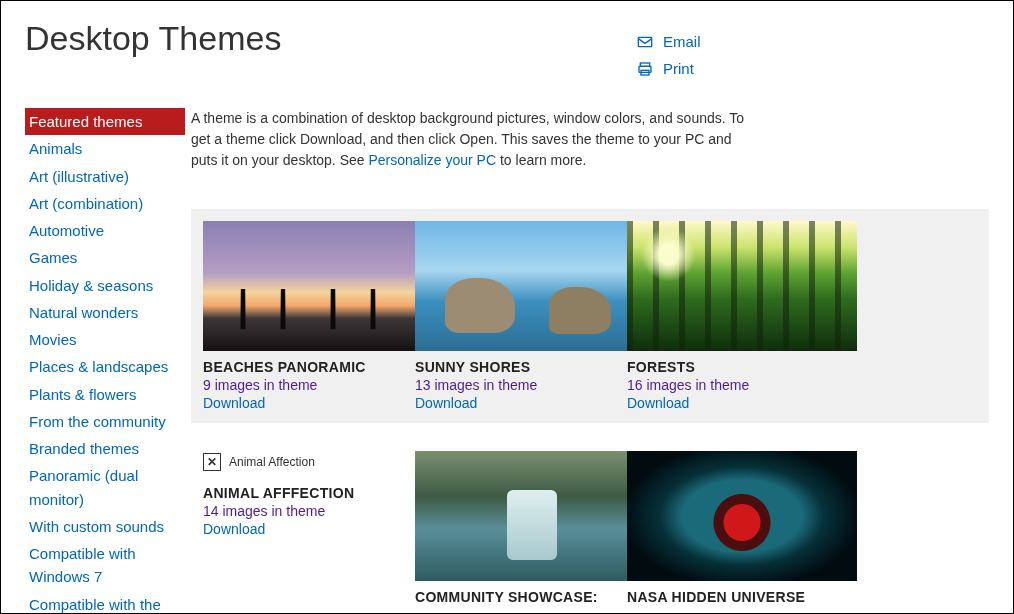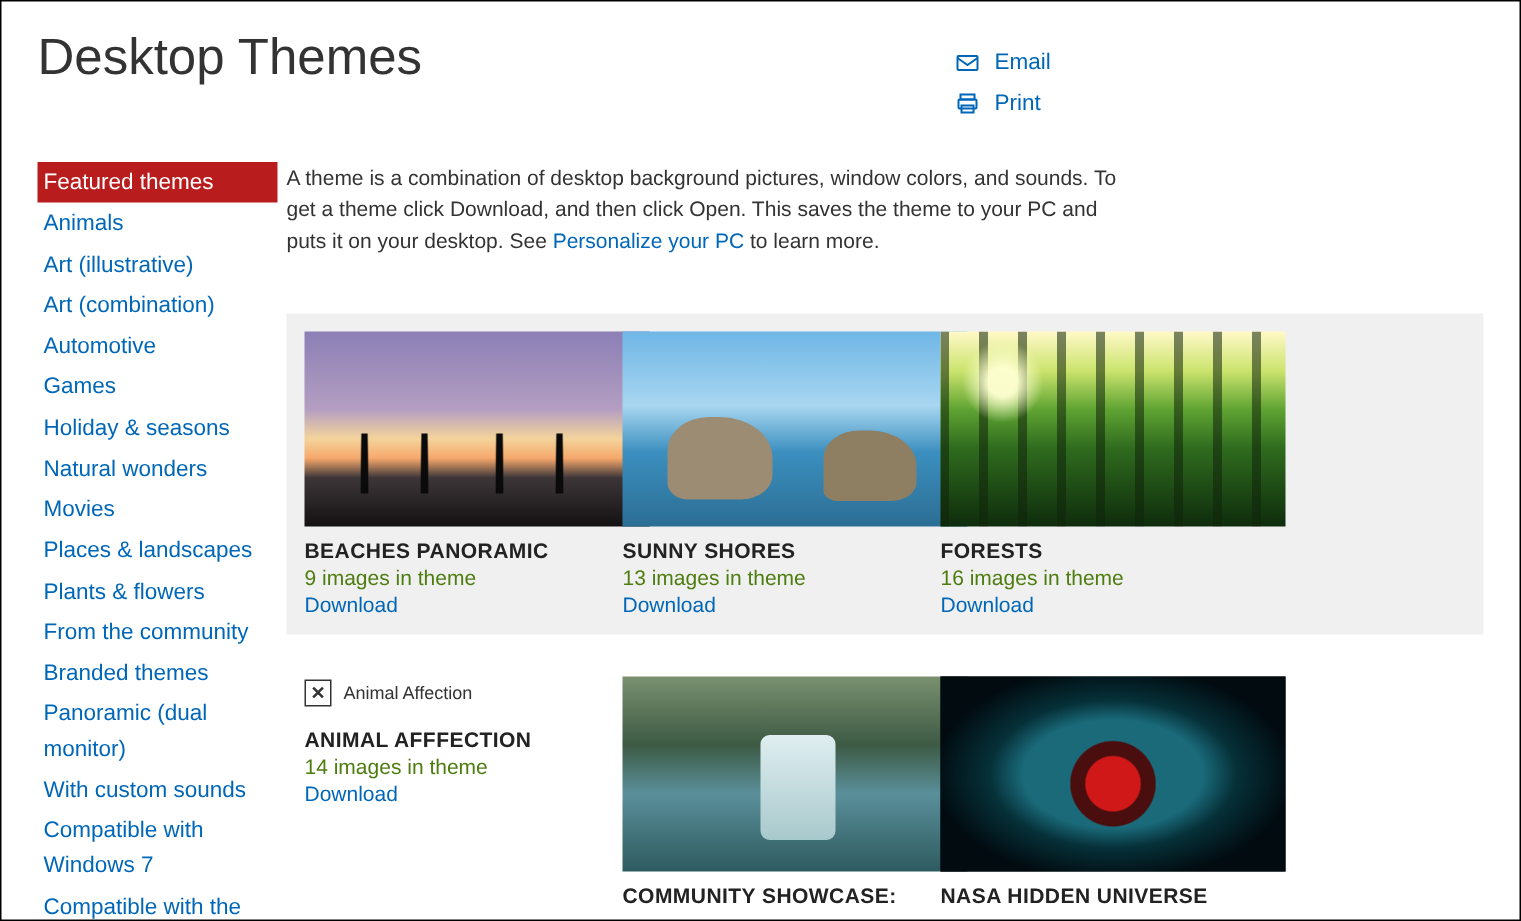--- a/index.html
+++ b/index.html
@@ -83,21 +83,21 @@
       background: #888;
       position: relative;
       overflow: hidden;
     }
     .card-title {
       font-size: 14px; font-weight: 700;
       color: #222; margin-top: 8px;
       letter-spacing: .3px;
       text-transform: uppercase;
     }
-    .card-sub { font-size: 14px; color: #4d7c0f; margin-top: 2px; }
+    .card-sub { font-size: 14px; color: #4c1d95; margin-top: 2px; }
     .card-dl { font-size: 14px; color: #0067b8; margin-top: 2px; cursor: pointer; }
     .broken-thumb {
       width: 230px; height: auto;
       display: flex; align-items: center; gap: 8px;
       font-size: 12px; color: #333;
       padding: 2px 0 6px 0;
     }
     .broken-thumb .box {
       width: 18px; height: 18px; border: 1.5px solid #333;
       display:flex;align-items:center;justify-content:center;font-size:12px;font-weight:700;

